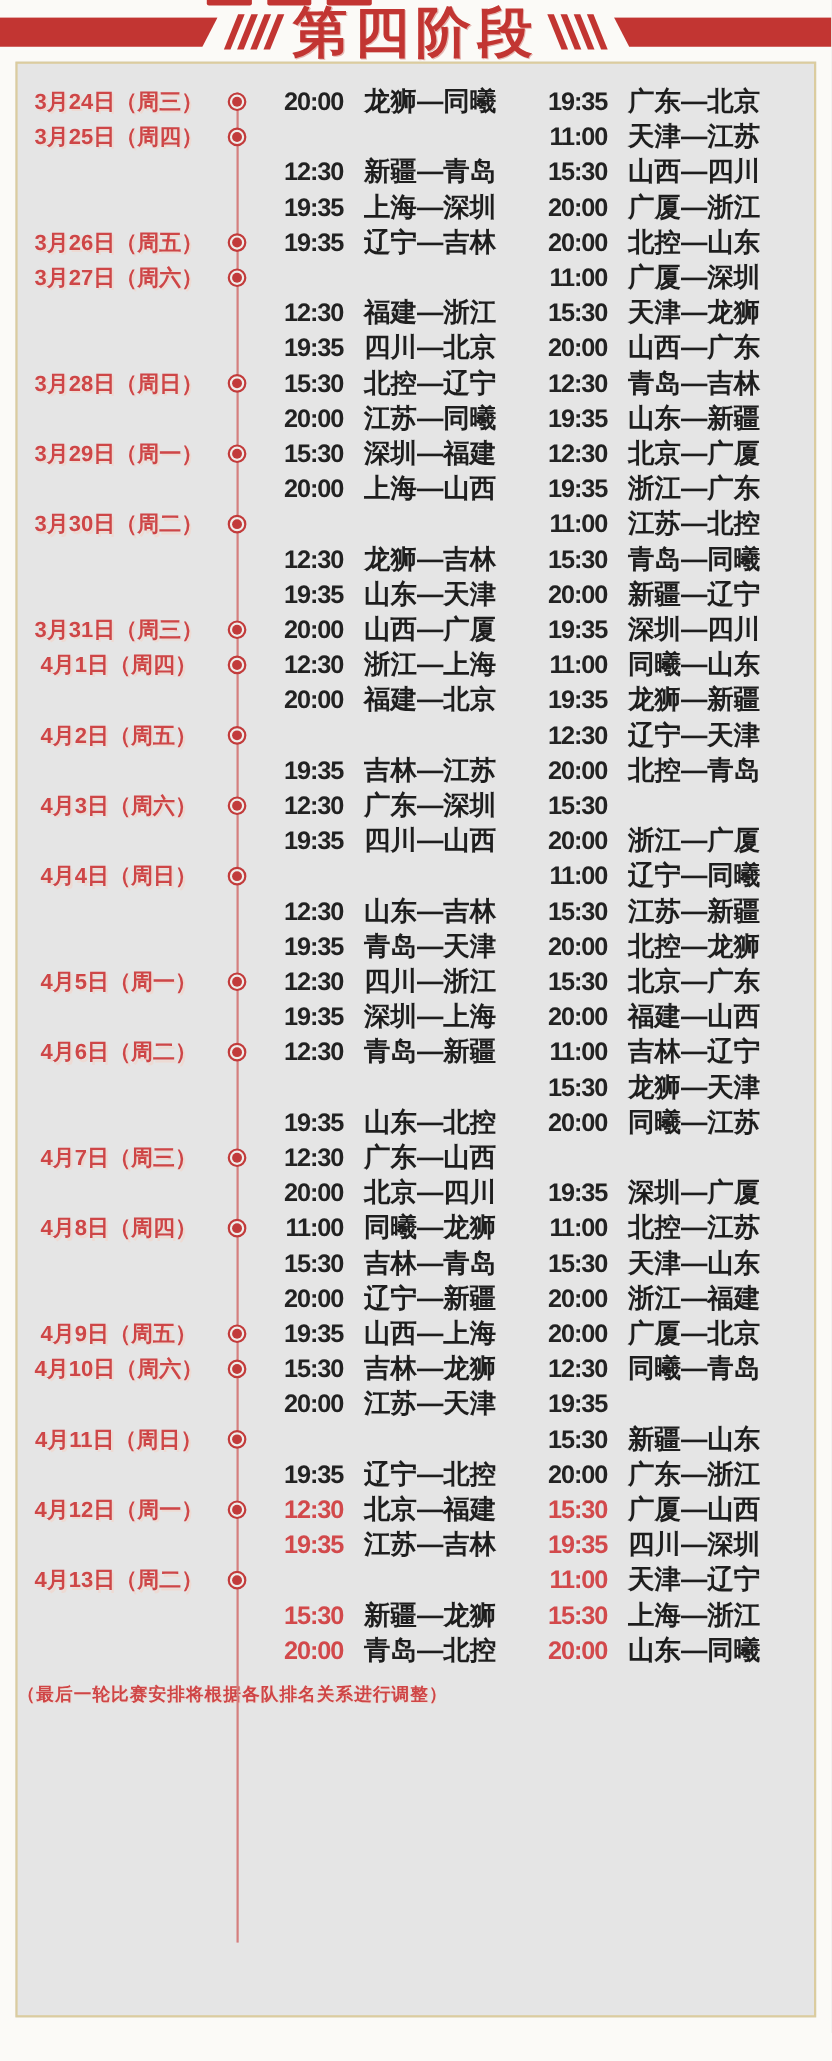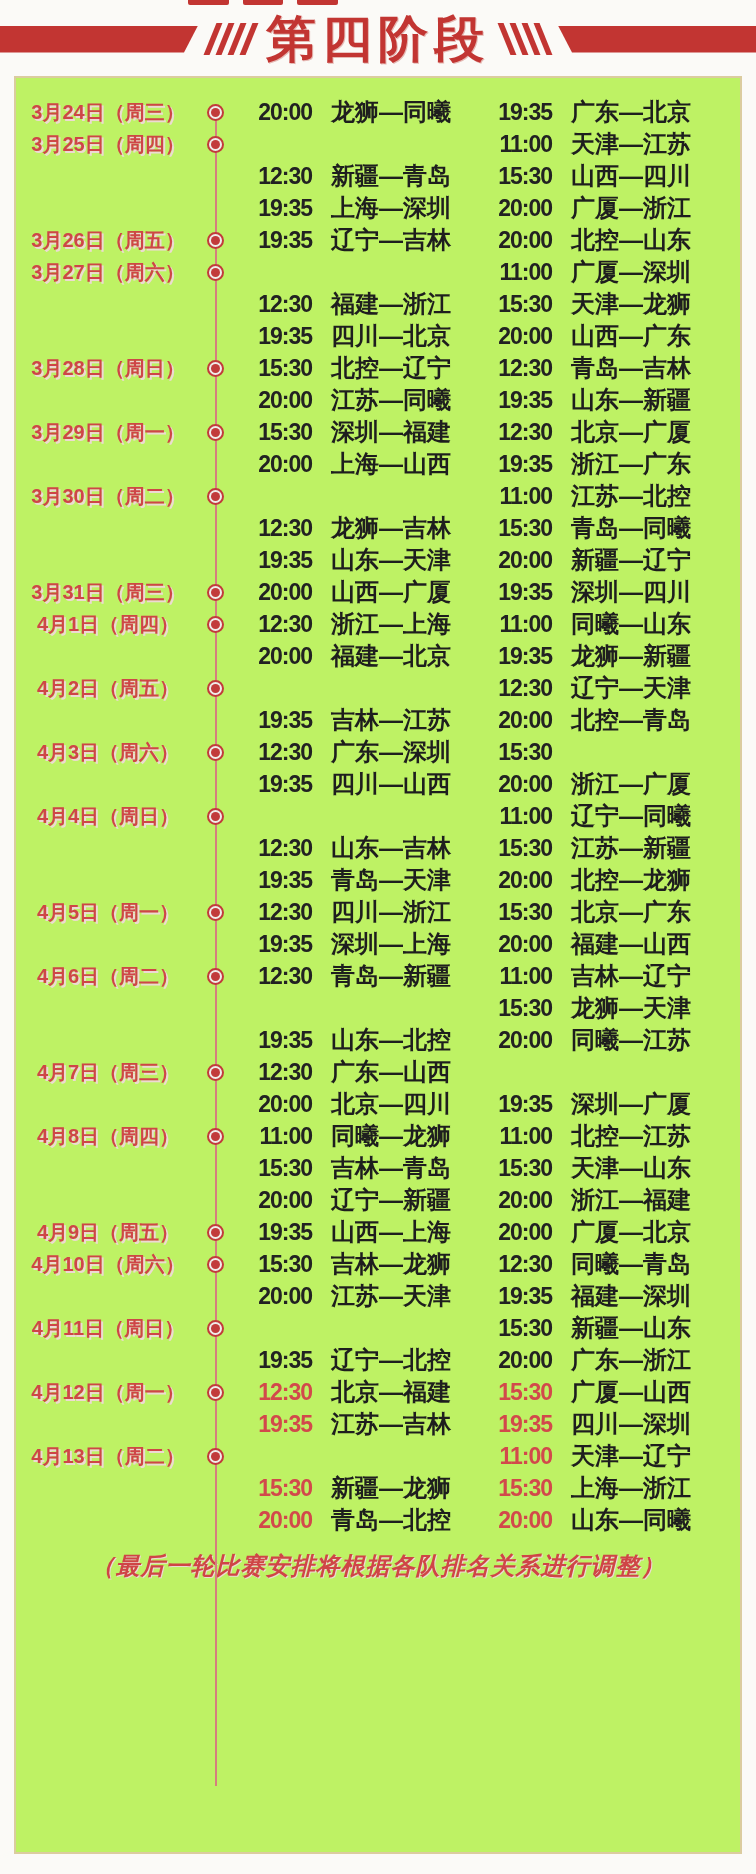--- a/index.html
+++ b/index.html
@@ -11,40 +11,40 @@
     overflow:hidden;
     position:relative;
   }
   
   .crop-frags { position:absolute; top:0; left:188px; width:150px; height:5px; display:flex; gap:14px; }
   .crop-frags span { flex:1; height:5px; background:#c23532; border-radius:0 0 2px 2px; }
 
   
   .header {
     display:flex; align-items:center;
-    padding:16px 0 14px 0; height:76px;
+    padding:16px 0 14px 0; height:56px;
   }
   .hbar { height:27px; background:#c23532; flex:1; }
   .hbar.left  { clip-path:polygon(0 0,100% 0,calc(100% - 14px) 100%,0 100%); }
   .hbar.right { clip-path:polygon(0 0,100% 0,100% 100%,14px 100%); }
   .slashes { display:flex; gap:6px; margin:0 14px 0 12px; }
   .slashes.right-side { margin:0 12px 0 14px; }
   .slashes span { width:6px; height:32px; background:#c23532; }
   .slashes.left-side  span { transform:skewX(-22deg); }
   .slashes.right-side span { transform:skewX(22deg); }
   .title {
     font-size:50px; line-height:52px; font-weight:900;
     color:#c23532; letter-spacing:6px; white-space:nowrap;
     text-shadow:1px 1px 0 #e5b9b4;
   }
 
   
   .card {
     margin:0 14px; height:1778px;
-    background:#bef264;
+    background:#e5e5e5;
     border:2px solid #dbcc9f;
     position:relative;
   }
   .timeline {
     position:absolute; left:199px; top:26px; bottom:66px;
     width:2px; background:#d57f7e;
   }
   .list { position:relative; padding-top:18px; }
 
   .group { margin-top:0; }
@@ -75,25 +75,24 @@
     font-size:23px; font-weight:bold; color:#222;
     text-align:right; letter-spacing:-1px; white-space:nowrap;
   }
   .time.red { color:#d2494b; }
   .match {
     font-size:24px; font-weight:bold; color:#1e1e1e;
     padding-left:19px; white-space:nowrap;
   }
 
   .footer-note {
-    text-align:center; margin-top:14px;
-    color:#cf4546; font-size:24px; font-weight:bold;
+    text-align:left; margin-top:14px;
+    color:#cf4546; font-size:16px; font-weight:bold;
     letter-spacing:1px;
     text-shadow:1px 1px 0 #eddad3;
-    font-style:italic;
   }
 </style>
 </head>
 <body>
 
 <div class="crop-frags">
   <span></span>
     <span></span>
     <span></span>
 </div>
@@ -484,21 +483,20 @@
           <div class="match">吉林—龙狮</div>
           <div class="time">12:30</div>
           <div class="match">同曦—青岛</div>
         </div>
         <div class="row">
           <div class="date-cell"></div>
           <div class="bullet-cell"></div>
           <div class="time">20:00</div>
           <div class="match">江苏—天津</div>
           <div class="time">19:35</div>
-          <div class="match">福建—深圳</div>
         </div>
       </div>
       <div class="group">
         <div class="row">
           <div class="date-cell"><span class="date-label">4月11日（周日）</span></div>
           <div class="bullet-cell">
             <span class="bullet"></span>
           </div>
           <div class="time"></div>
           <div class="match"></div>

